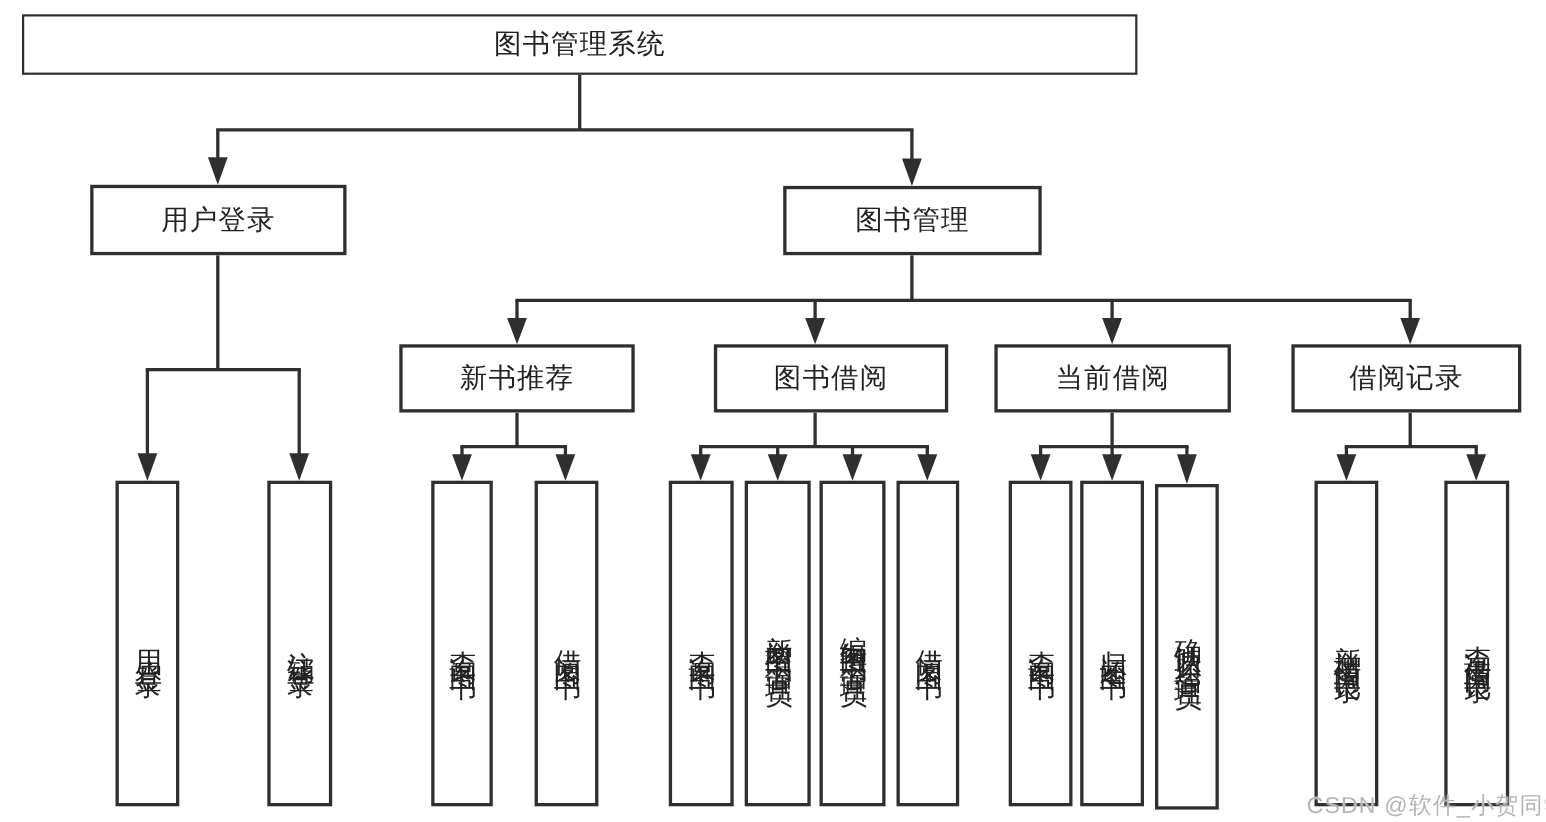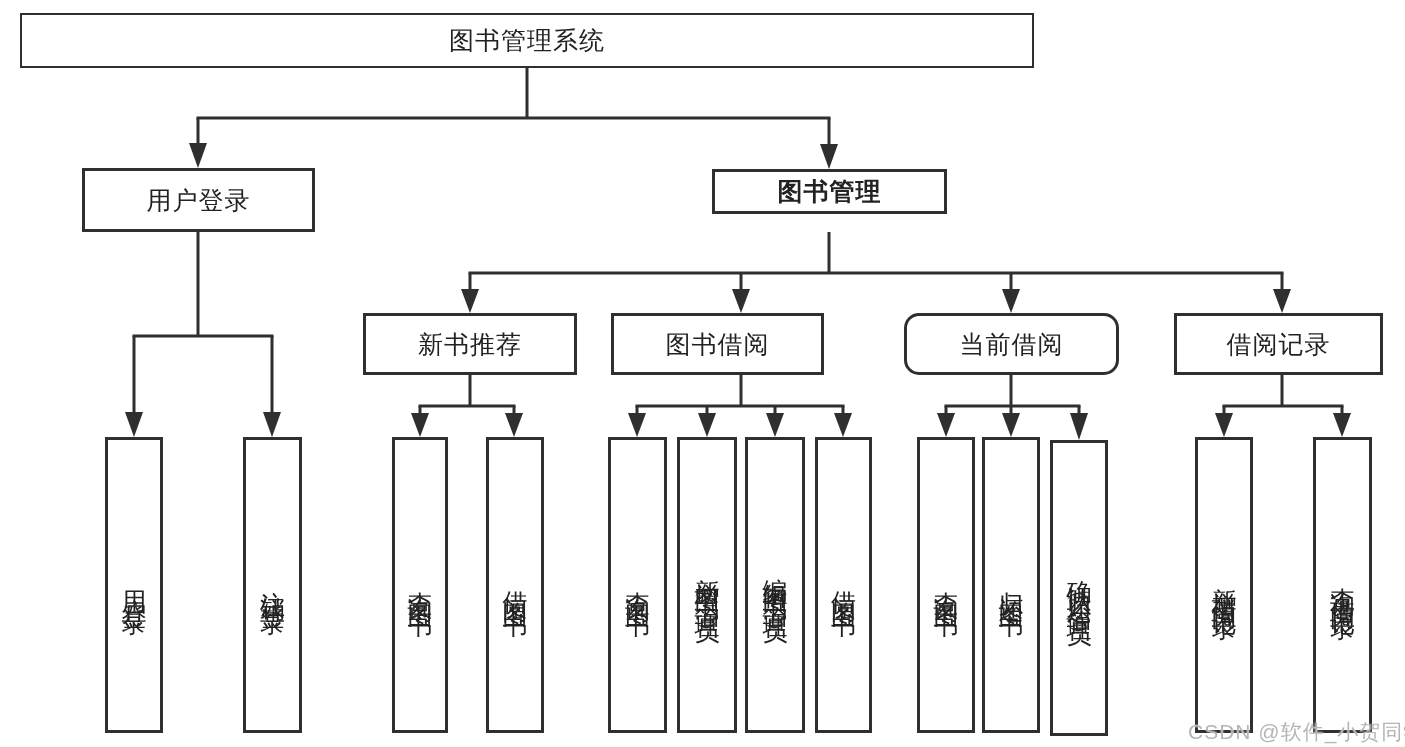--- a/index.html
+++ b/index.html
@@ -128,31 +128,31 @@
     </g>
   </svg>
 
   <div class="node root" style="left:20px; top:13px; width:1014px; height:55px;">
     <span>图书管理系统</span>
   </div>
 
   <div class="node" style="left:82px; top:168px; width:233px; height:64px;">
     <span>用户登录</span>
   </div>
-  <div class="node" style="left:712px; top:169px; width:235px; height:45px;font-weight:bold;">
+  <div class="node" style="left:712px; top:169px; width:235px; height:63px;">
     <span>图书管理</span>
   </div>
 
   <div class="node" style="left:363px; top:313px; width:214px; height:62px;text-align:center;">
     <span>新书推荐</span>
   </div>
-  <div class="node" style="left:611px; top:313px; width:213px; height:62px;">
+  <div class="node" style="left:649px; top:313px; width:213px; height:62px;">
     <span>图书借阅</span>
   </div>
-  <div class="node" style="left:904px; top:313px; width:215px; height:62px;border-radius:15px;">
+  <div class="node" style="left:904px; top:313px; width:215px; height:62px;">
     <span>当前借阅</span>
   </div>
   <div class="node" style="left:1174px; top:313px; width:209px; height:62px;">
     <span>借阅记录</span>
   </div>
 
   <div class="node leaf" style="left:105px; top:437px; width:58px; height:296px;">
     <span>用户登录</span>
   </div>
   <div class="node leaf" style="left:243px; top:437px; width:59px; height:296px;">

